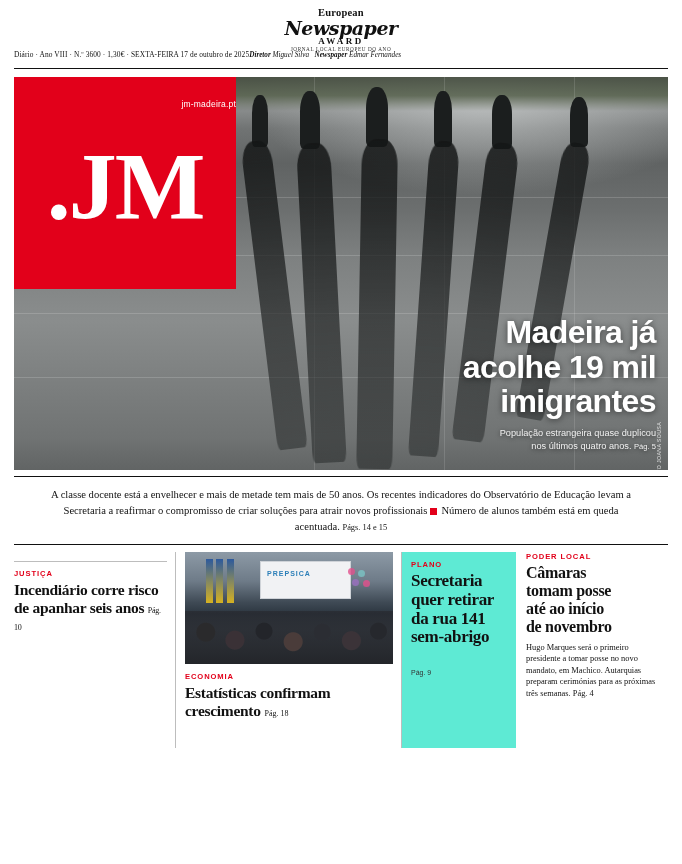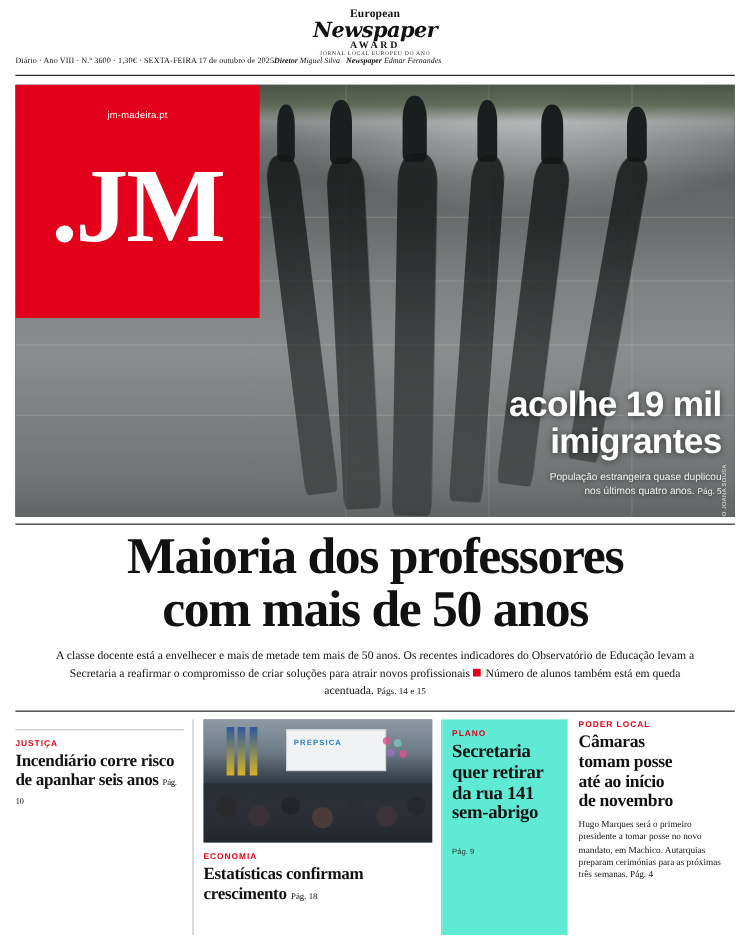--- a/index.html
+++ b/index.html
@@ -131,21 +131,21 @@
     left: 0; top: 0;
     width: 222px;
     height: 212px;
     background: #e2001a;
     z-index: 4;
   }
   .jm-url {
     position: absolute;
     top: 22px;
     left: 0; right: 0;
-    text-align: center;
+    text-align: right;
     color: #fff;
     font-family: "Liberation Sans", sans-serif;
     font-size: 8.5px;
     letter-spacing: .2px;
   }
   .jm-logo {
     position: absolute;
     top: 62px;
     left: 0; right: 0;
     text-align: center;
@@ -425,40 +425,37 @@
     <div class="shadow" style="left:416px; top:64px; width:30px; height:316px; transform: rotate(4deg);"></div>
     <div class="shadow" style="left:474px; top:66px; width:32px; height:300px; transform: rotate(7deg);"></div>
     <div class="shadow" style="left:550px; top:66px; width:28px; height:280px; transform: rotate(10deg);"></div>
 
     <div class="jm-box">
       <div class="jm-url">jm-madeira.pt</div>
       <div class="jm-logo">.JM</div>
     </div>
 
     <div class="hero-head">
+      <div>Madeira já</div>
       <div>acolhe 19 mil</div>
       <div>imigrantes</div>
     </div>
 
     <div class="hero-sub">
       <div>População estrangeira quase duplicou</div>
       <div>
         <span>nos últimos quatro anos.</span>
         <span class="pg">Pág. 5</span>
       </div>
     </div>
 
     <div class="photo-credit">FOTO JOANA SOUSA</div>
   </div>
 
   <div class="rule-thick"></div>
-  <div class="main-head">
-    <span class="l1">Maioria dos professores</span>
-    <span class="l2">com mais de 50 anos</span>
-  </div>
 
   <div class="main-lead">
     <span>A classe docente está a envelhecer e mais de metade tem mais de 50 anos. Os recentes indicadores</span>
     <span>do Observatório de Educação levam a Secretaria a reafirmar o compromisso de criar soluções</span>
     <span>para atrair novos profissionais</span><span class="redsq"></span><span>Número de alunos também está em queda acentuada.</span>
     <span class="pgs">Págs. 14 e 15</span>
   </div>
 
   <div class="rule-thin"></div>
 

